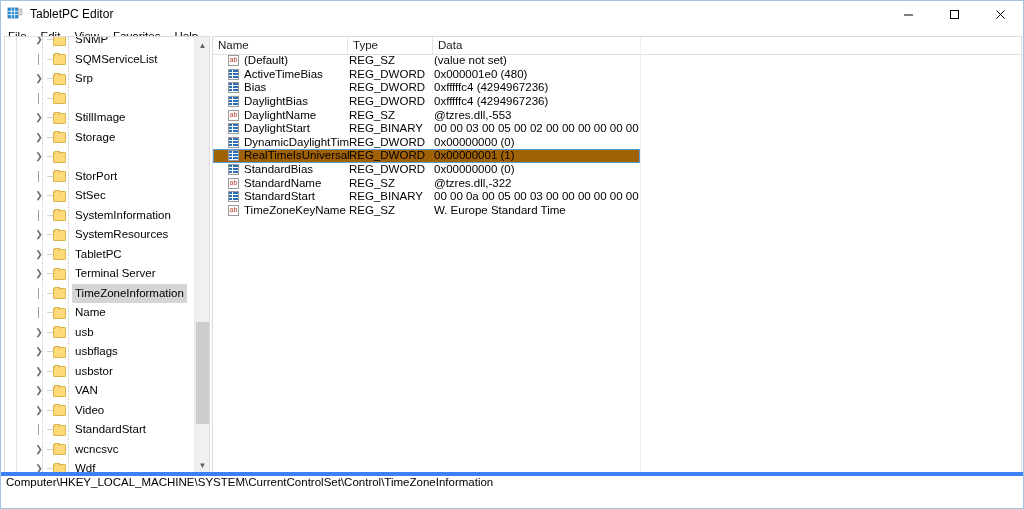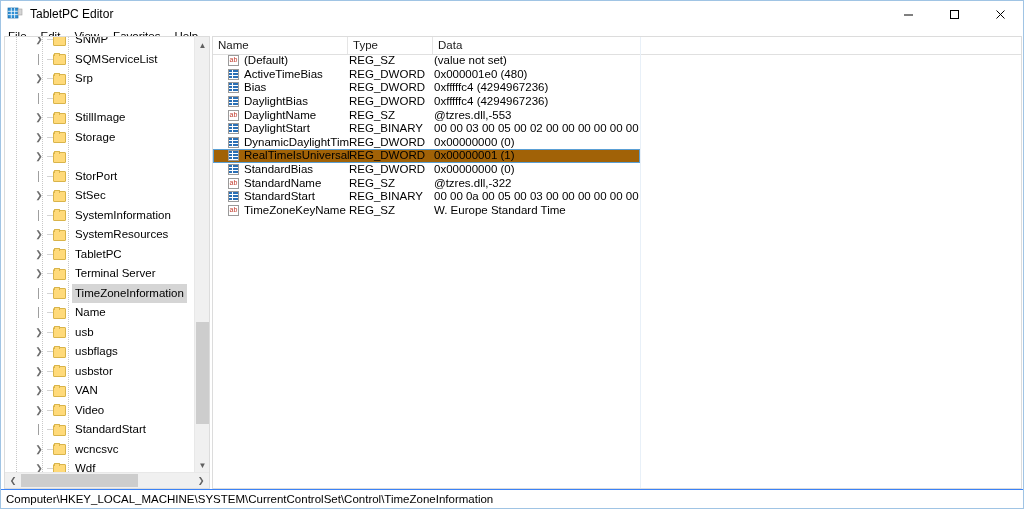--- a/index.html
+++ b/index.html
@@ -308,26 +308,25 @@
     left: 427px; top: 0;
     width: 1px; height: 100%;
     background: #e8f0f8;
   }
 
   
   .statusbar {
     position: absolute;
     left: 0; bottom: 0;
     width: 100%;
-    height: 19px;
-    background: #ffffff;
-    border-top: 1px solid #3b82f6;
+    height: 36px;
+    background: #ffffff;
+    border-top: 4px solid #3b82f6;
     box-sizing: border-box;
     display: flex;
-    align-items: center;
   }
   .status-text {
     font-size: 11.5px;
     padding-left: 5px;
     color: #000;
     white-space: nowrap;
   }
 </style>
 </head>
 <body>

